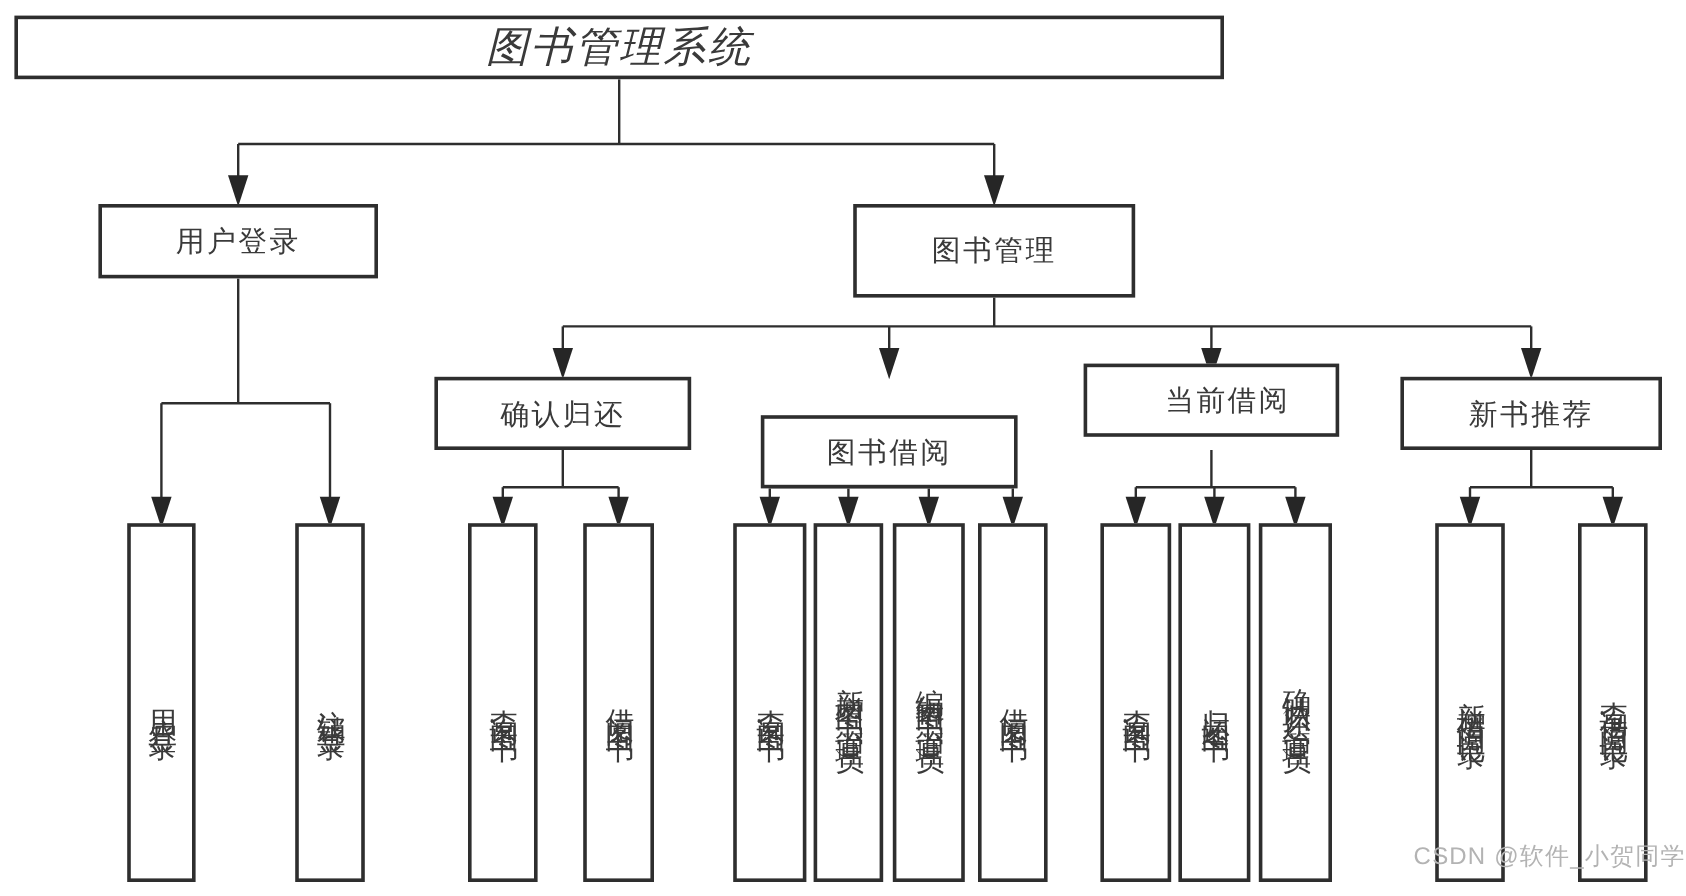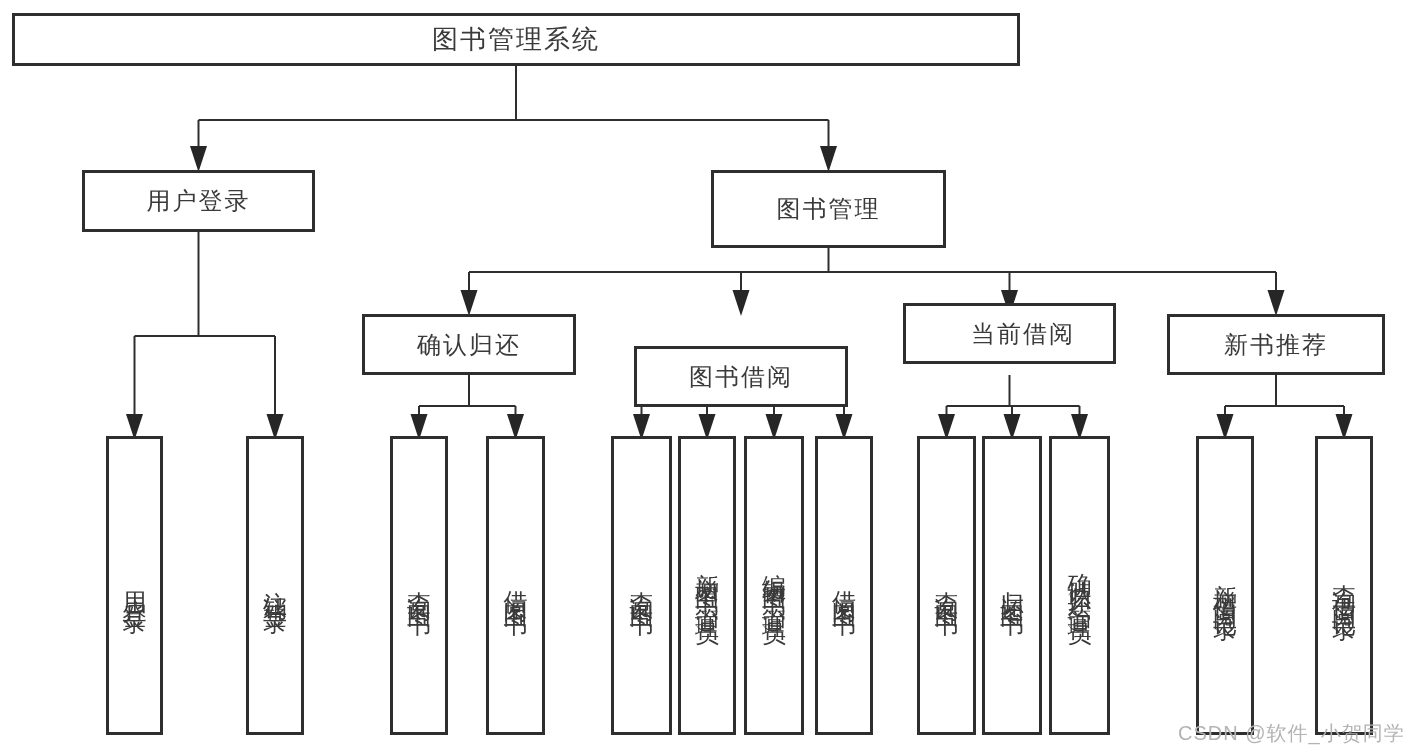--- a/index.html
+++ b/index.html
@@ -26,32 +26,32 @@
     display: flex;
     align-items: center;
     justify-content: center;
     z-index: 1;
   }
   .hbox {
     font-size: 24px;
     letter-spacing: 2px;
     white-space: nowrap;
   }
-  .hbox.title { font-size: 26px; }
+  .hbox.title { font-size: 35px; font-style: italic; }
   .vbox span {
     writing-mode: vertical-rl;
     font-size: 24px;
     letter-spacing: 7px;
     line-height: 1;
     white-space: nowrap;
   }
   .watermark {
     position: absolute;
     left: 1178px;
-    top: 720px;
+    top: 700px;
     z-index: 3;
     font-size: 20px;
     color: #b3b3b3;
     white-space: nowrap;
     letter-spacing: 1px;
   }
 </style>
 </head>
 <body>
 

